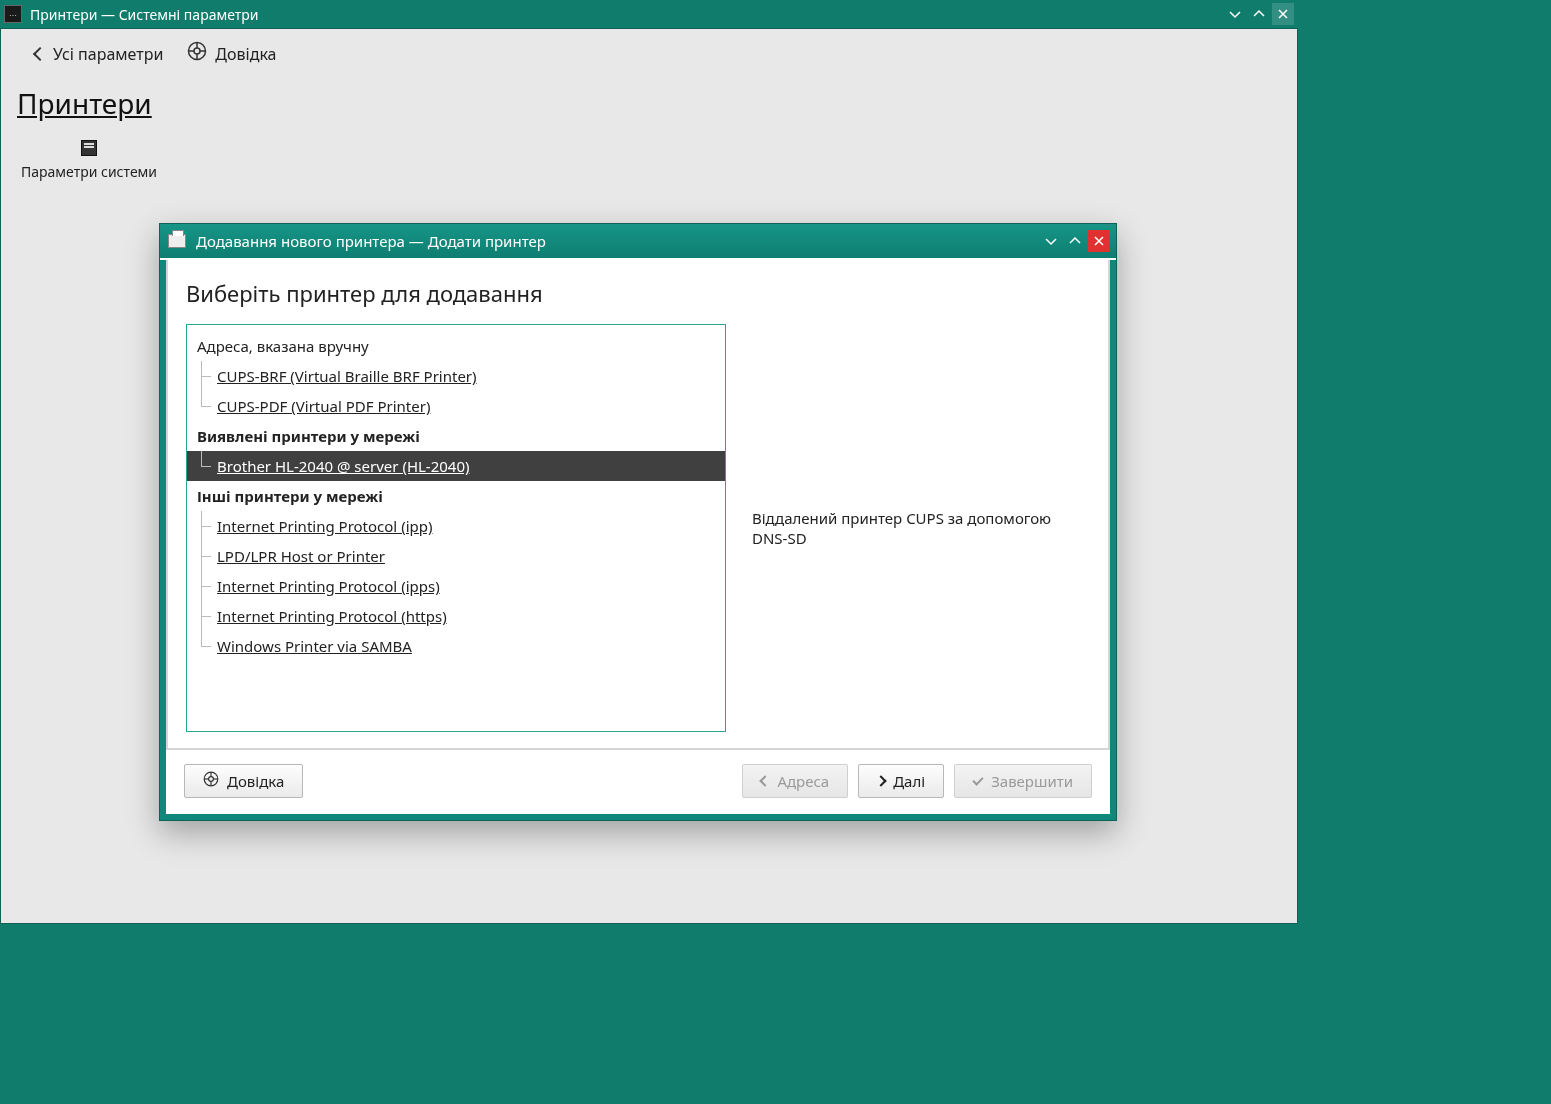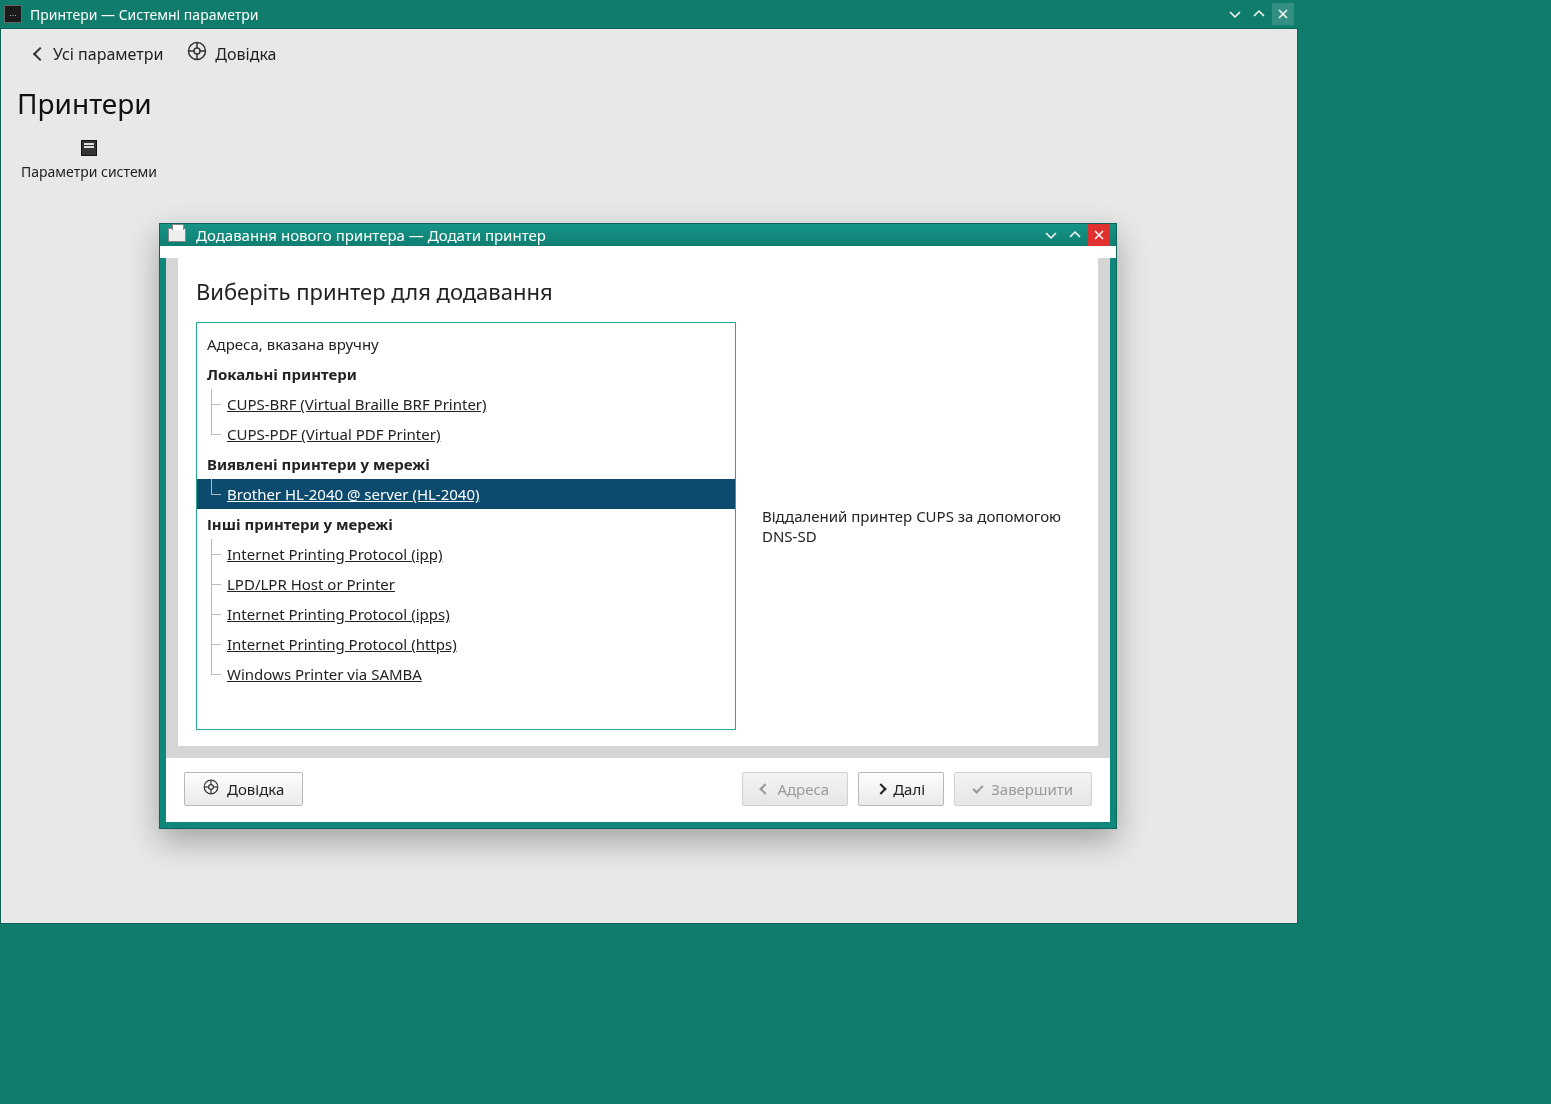--- a/index.html
+++ b/index.html
@@ -66,20 +66,21 @@
     border-left: 2px solid #333;
     border-bottom: 2px solid #333;
     transform: rotate(45deg);
   }
 
   h1.page-title {
     font-size: 28px;
     font-weight: normal;
     padding: 14px 16px 10px 16px;
     color: #111;
+    text-decoration: underline;
   }
   .kcm-icon-block {
     display: inline-flex;
     flex-direction: column;
     align-items: center;
     padding: 8px 20px;
     font-size: 14px;
     color: #222;
     gap: 6px;
   }
@@ -102,21 +103,21 @@
     left: 158px;
     top: 194px;
     width: 958px;
     background: #fff;
     box-shadow: 0 12px 30px rgba(0,0,0,0.3);
     border: 1px solid #0d6358;
   }
   .dlg-titlebar {
     background: #0f877a;
     background: linear-gradient(#169587,#0e7e71);
-    height: 22px;
+    height: 34px;
     display: flex;
     align-items: center;
     padding: 0 6px 0 8px;
     color: #fff;
     font-size: 15px;
   }
   .dlg-titlebar .printer-icon {
     width: 18px; height: 14px;
     background: #eee;
     border: 1px solid #888;
@@ -135,21 +136,21 @@
   .dlg-winbtn.close { background:#e03030; }
 
   .dlg-body {
     background: #d5d5d5;
     border: 6px solid #0f877a;
     border-top: none;
     padding: 0;
   }
   .dlg-inner {
     background: #ffffff;
-    margin: 12px;
+    margin: 2px;
     padding: 18px 18px 16px 18px;
   }
   .dlg-heading {
     font-size: 22px;
     color: #222;
     margin-bottom: 16px;
     font-weight: normal;
   }
   .dlg-split {
     display: flex;
@@ -175,21 +176,21 @@
   .tree-row.cat { font-weight: 700; }
   .tree-row.child { padding-left: 30px; position: relative; text-decoration: underline; }
   .tree-row.child::before {
     content:''; position:absolute; left:14px; top:0; bottom:50%; width:1px; background:#bbb;
   }
   .tree-row.child::after {
     content:''; position:absolute; left:14px; top:50%; width:10px; height:1px; background:#bbb;
   }
   .tree-row.child.cont::before { bottom: -50%; }
   .tree-row.selected {
-    background: #0c4a6e;
+    background: #404040;
     color: #fff;
   }
   .detail-panel {
     flex: 1;
     display: flex;
     align-items: center;
     justify-content: center;
     font-size: 15px;
     color: #222;
     padding: 0 10px;
@@ -312,21 +313,20 @@
     </div>
 
     <div class="dlg-body">
       <div class="dlg-inner">
         <h2 class="dlg-heading">Виберіть принтер для додавання</h2>
 
         <div class="dlg-split">
           <div class="tree-panel">
             <div class="tree-row">Адреса, вказана вручну</div>
 
-            <div class="tree-row cat">Локальні принтери</div>
             <div class="tree-row child cont">CUPS-BRF (Virtual Braille BRF Printer)</div>
             <div class="tree-row child">CUPS-PDF (Virtual PDF Printer)</div>
 
             <div class="tree-row cat">Виявлені принтери у мережі</div>
             <div class="tree-row child selected">Brother HL-2040 @ server (HL-2040)</div>
 
             <div class="tree-row cat">Інші принтери у мережі</div>
             <div class="tree-row child cont">Internet Printing Protocol (ipp)</div>
             <div class="tree-row child cont">LPD/LPR Host or Printer</div>
             <div class="tree-row child cont">Internet Printing Protocol (ipps)</div>

